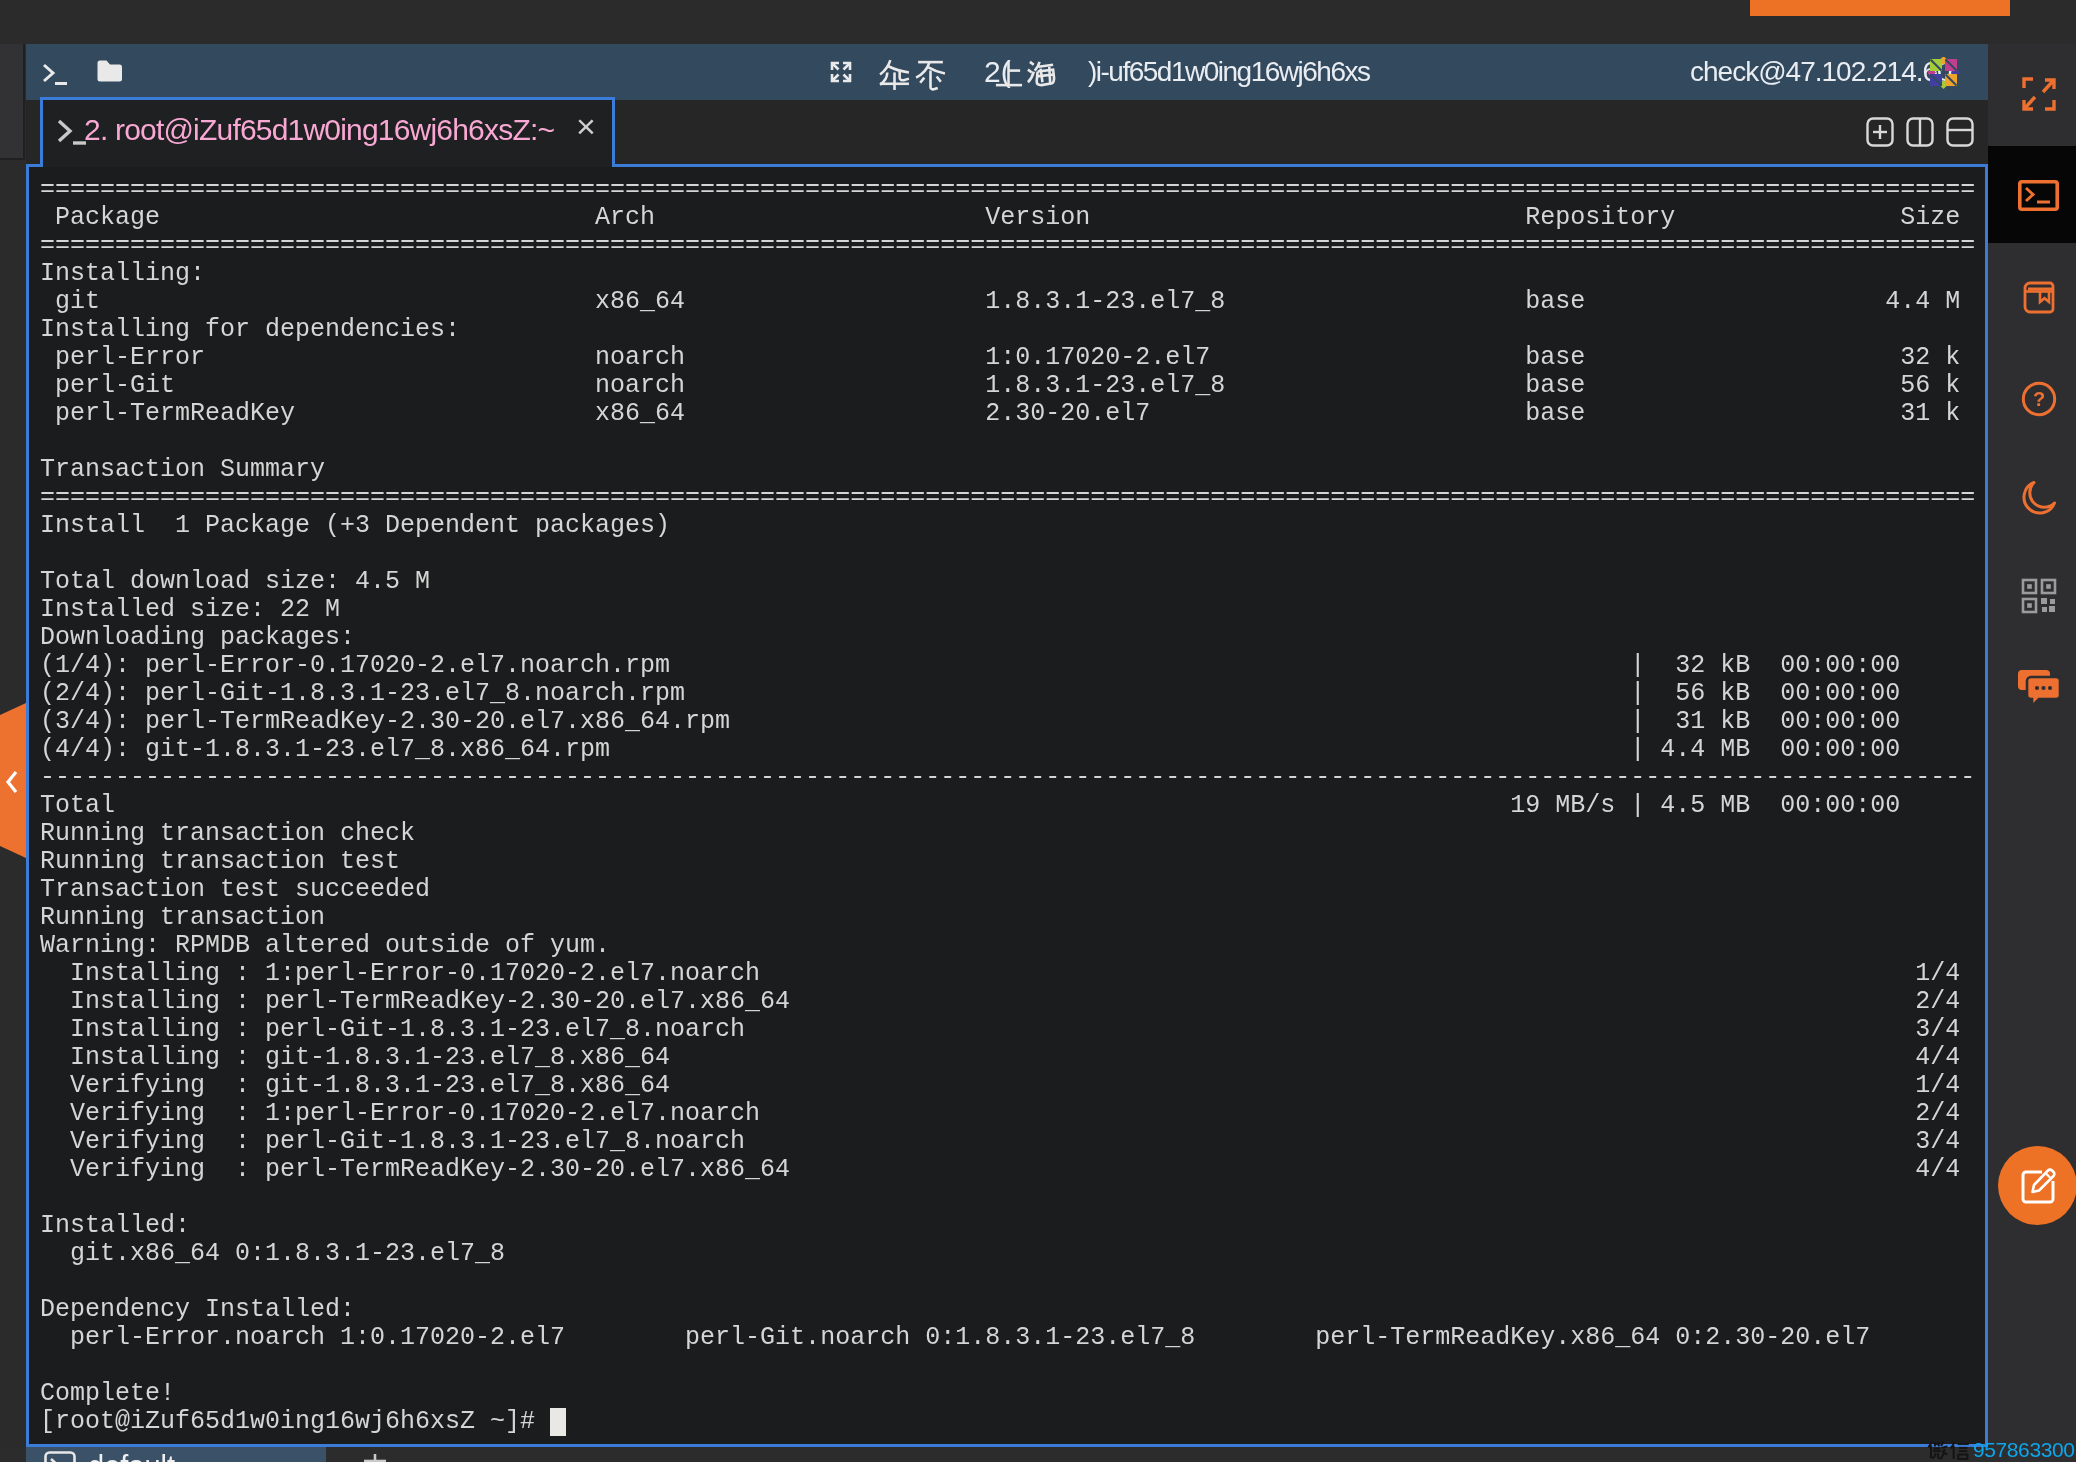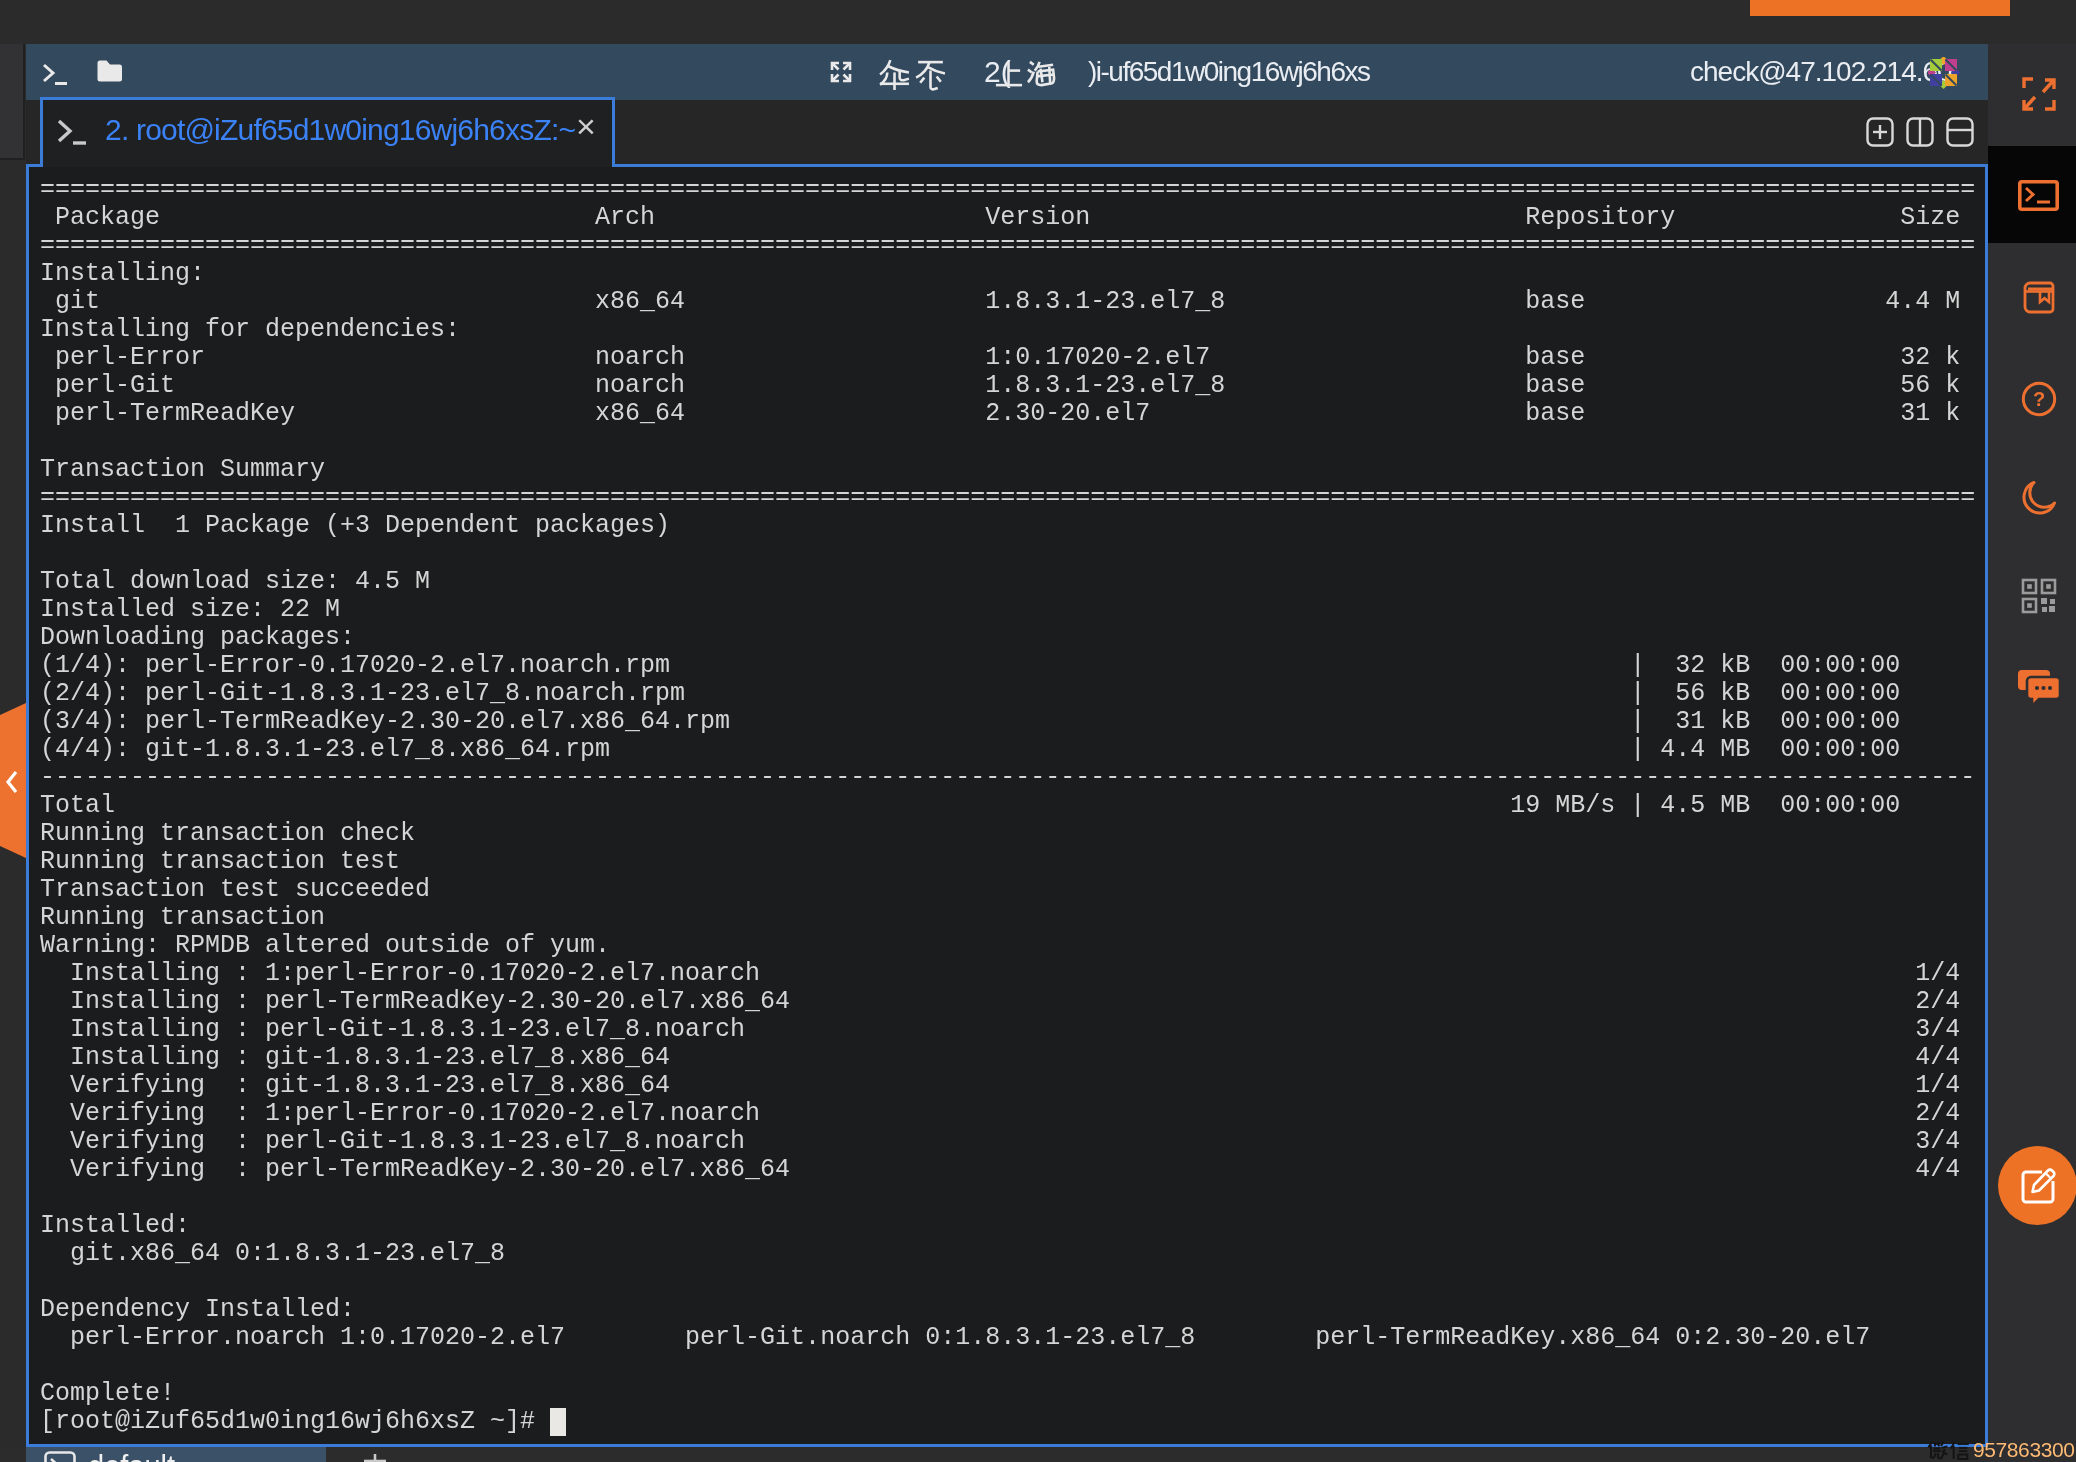--- a/index.html
+++ b/index.html
@@ -2,34 +2,34 @@
 <html><head><meta charset="utf-8"><style>
 *{margin:0;padding:0;box-sizing:border-box}
 html,body{width:2076px;height:1462px;overflow:hidden;background:#2b2b2c;font-family:"Liberation Sans",sans-serif}
 .abs{position:absolute}
 #orangebar{left:1750px;top:0;width:260px;height:16px;background:#ed7226}
 #topbar{left:26px;top:44px;width:1964px;height:56px;background:#33495e}
 #topbar .t{position:absolute;top:0;height:56px;line-height:56px;font-size:28px;color:#e9edf2;white-space:nowrap}
 #leftpanel{left:0;top:44px;width:25px;height:116px;background:#323234;border-right:2px solid #202021;border-bottom:2px solid #202021}
 #tabstrip{left:26px;top:100px;width:1964px;height:64px;background:#262627}
 #tab{left:40px;top:97px;width:575px;height:70px;background:#1f2022;border:3px solid #3b7cd9;border-bottom:none;z-index:3}
-#tab .txt{position:absolute;left:62px;top:13px;font-size:30px;letter-spacing:-0.8px;color:#3b82f6;white-space:nowrap}
+#tab .txt{position:absolute;left:41px;top:13px;font-size:30px;letter-spacing:-0.8px;color:#f9a8d4;white-space:nowrap}
 #tab .x{position:absolute;left:533px;top:7px;font-size:34px;color:#cfcfcf}
 #terminal{left:26px;top:164px;width:1962px;height:1283px;background:#1b1c1d;border:3px solid #3b7cd9;z-index:2}
 pre{position:absolute;left:11px;top:9px;font-family:"Liberation Mono",monospace;font-size:25px;line-height:28px;color:#d5d5d5}
 .cur{display:inline-block;width:16px;background:#e9e8e4}
 #sidebar{left:1988px;top:44px;width:88px;height:1418px;background:#2e2e30}
 #sbactive{left:1988px;top:146px;width:88px;height:97px;background:#060606;z-index:1}
 .icon{position:absolute;z-index:4}
 #fab{left:1998px;top:1146px;width:79px;height:79px;border-radius:50%;background:#ed7226;z-index:4}
 #sidetab{left:0;top:703px;width:26px;height:155px;background:#ed7230;border-radius:6px 0 0 6px;clip-path:polygon(0 12px,26px 0,26px 155px,0 143px);z-index:4}
 #bottombar{left:0;top:1447px;width:1988px;height:15px;background:#2c2c2d}
 #deftab{left:26px;top:1447px;width:300px;height:15px;background:#3a5168}
 #deftab .txt{position:absolute;left:62px;top:3px;font-size:29px;color:#f0f0f0}
-#watermark{left:1973px;top:1438px;font-size:21px;letter-spacing:-0.4px;color:#fdba74;white-space:nowrap;z-index:9}
+#watermark{left:1973px;top:1438px;font-size:21px;letter-spacing:-0.4px;color:#0ea5e9;white-space:nowrap;z-index:9}
 </style></head>
 <body>
 <div class="abs" id="topbar">
   <span class="t" style="left:958px;font-size:30px">2(</span>
   <span class="t" style="left:1062px;letter-spacing:-1.5px">)i-uf65d1w0ing16wj6h6xs</span>
   <span class="t" style="left:1664px;letter-spacing:-1px">check@47.102.214.60</span>
 </div>
 <div class="abs" id="leftpanel"></div>
 <div class="abs" id="tabstrip"></div>
 <div class="abs" id="terminal">

